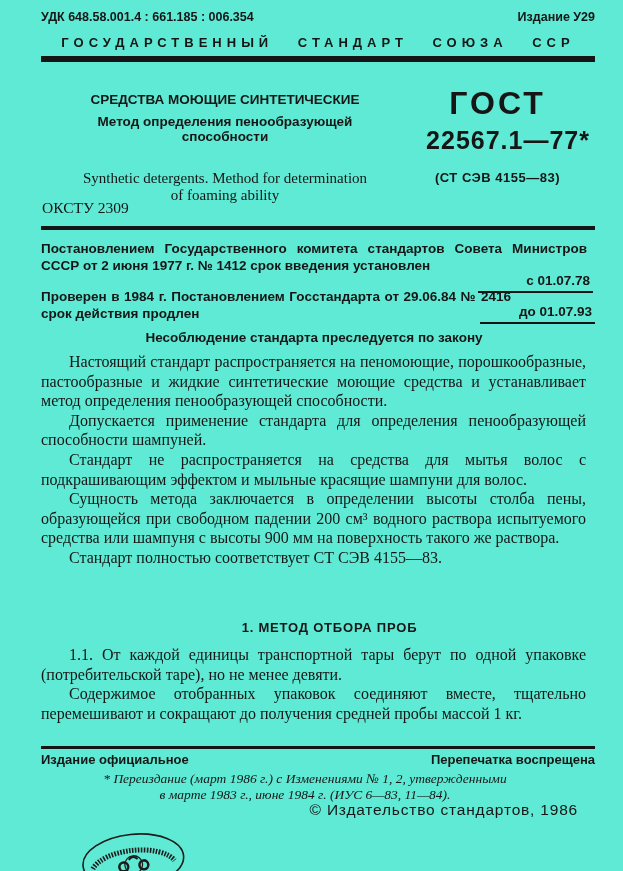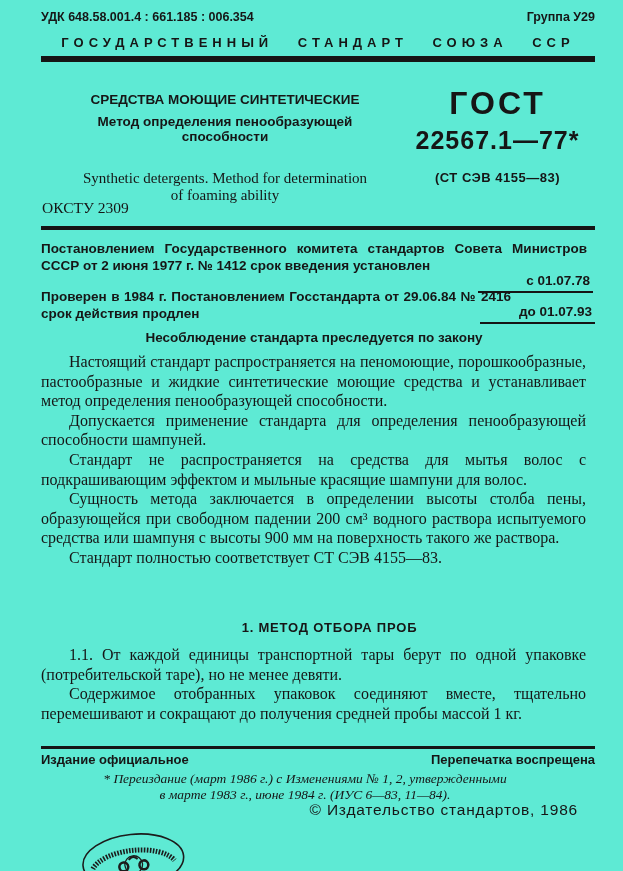--- a/index.html
+++ b/index.html
@@ -34,21 +34,21 @@
   }
   .title-ru{font:bold 13.5px/15px "Liberation Sans", sans-serif;}
   .title-ru + .title-ru{margin-top:7px;}
   #title-en{margin-top:26px;font:15px/17px "Liberation Serif", serif;}
 
   #gost-block{
     position:absolute;top:90px;left:405px;width:185px;
     text-align:center;font-family:"Liberation Sans", sans-serif;font-weight:bold;
   }
   #gost-label{font-size:32px;line-height:26px;letter-spacing:3px;}
-  #gost-number{font-size:25px;line-height:26px;margin-top:11px;letter-spacing:1px;}
+  #gost-number{font-size:25px;line-height:26px;margin-top:11px;letter-spacing:1px;text-align:right;}
   #gost-sev{font-size:13px;margin-top:17px;letter-spacing:0.5px;}
 
   #okstu{position:absolute;top:199px;left:42px;font:15.5px/18px "Liberation Serif", serif;}
 
   .enact{
     position:absolute;left:41px;width:546px;
     font:bold 13.5px/16.5px "Liberation Sans", sans-serif;
     text-align:justify;margin:0;
   }
   #enact-1{top:241px;}
@@ -92,21 +92,21 @@
   }
   #stamp{position:absolute;left:46px;top:828px;width:175px;height:60px;}
 </style>
 </head>
 <body>
 
 <div class="page">
 
   <div id="udk-row">
     <span>УДК 648.58.001.4 : 661.185 : 006.354</span>
-    <span>Группа У29</span>
+    <span>Издание У29</span>
   </div>
 
   <div id="org-title">ГОСУДАРСТВЕННЫЙ СТАНДАРТ СОЮЗА ССР</div>
   <div id="rule-top" class="rule"></div>
 
   <div id="title-left">
     <div class="title-ru">СРЕДСТВА МОЮЩИЕ СИНТЕТИЧЕСКИЕ</div>
     <div class="title-ru">Метод определения пенообразующей способности</div>
     <div id="title-en">
       <div>Synthetic detergents. Method for determination</div>

